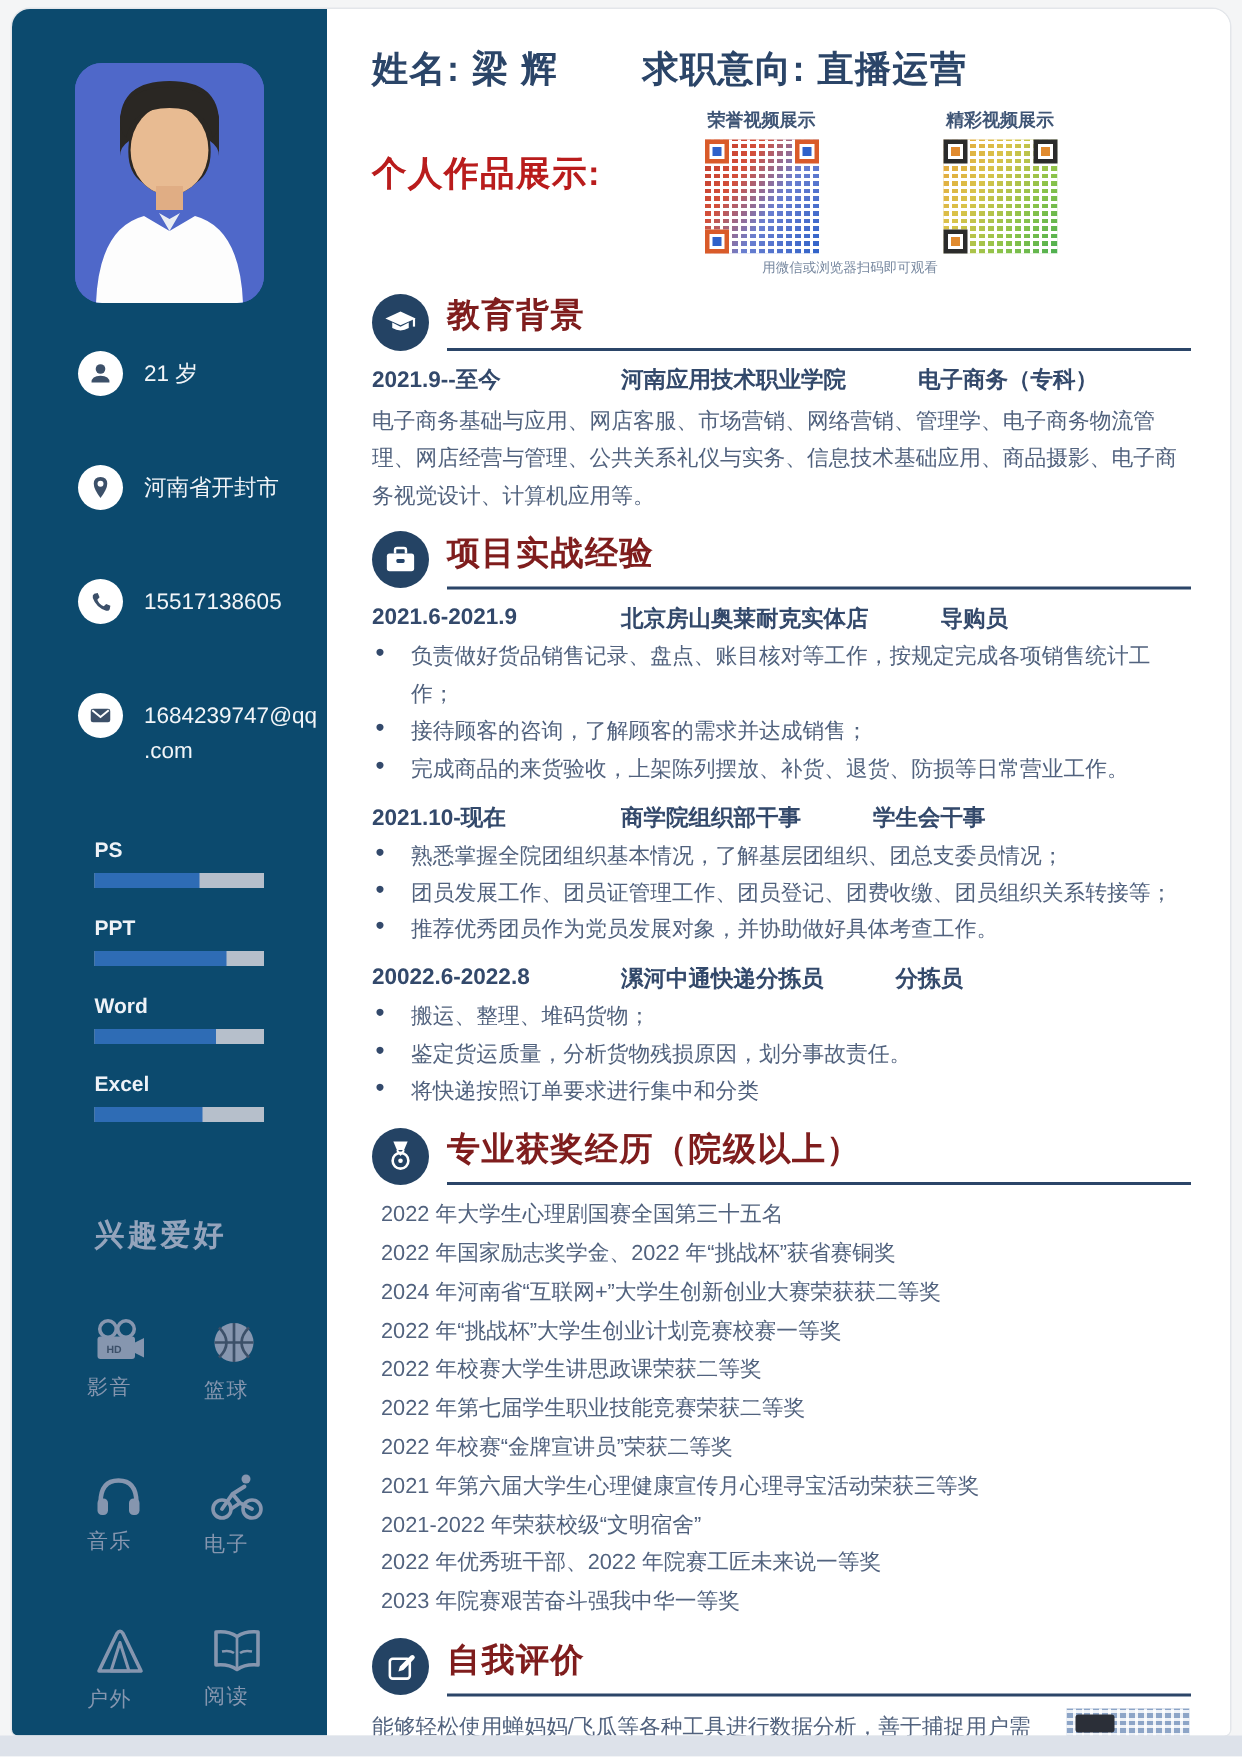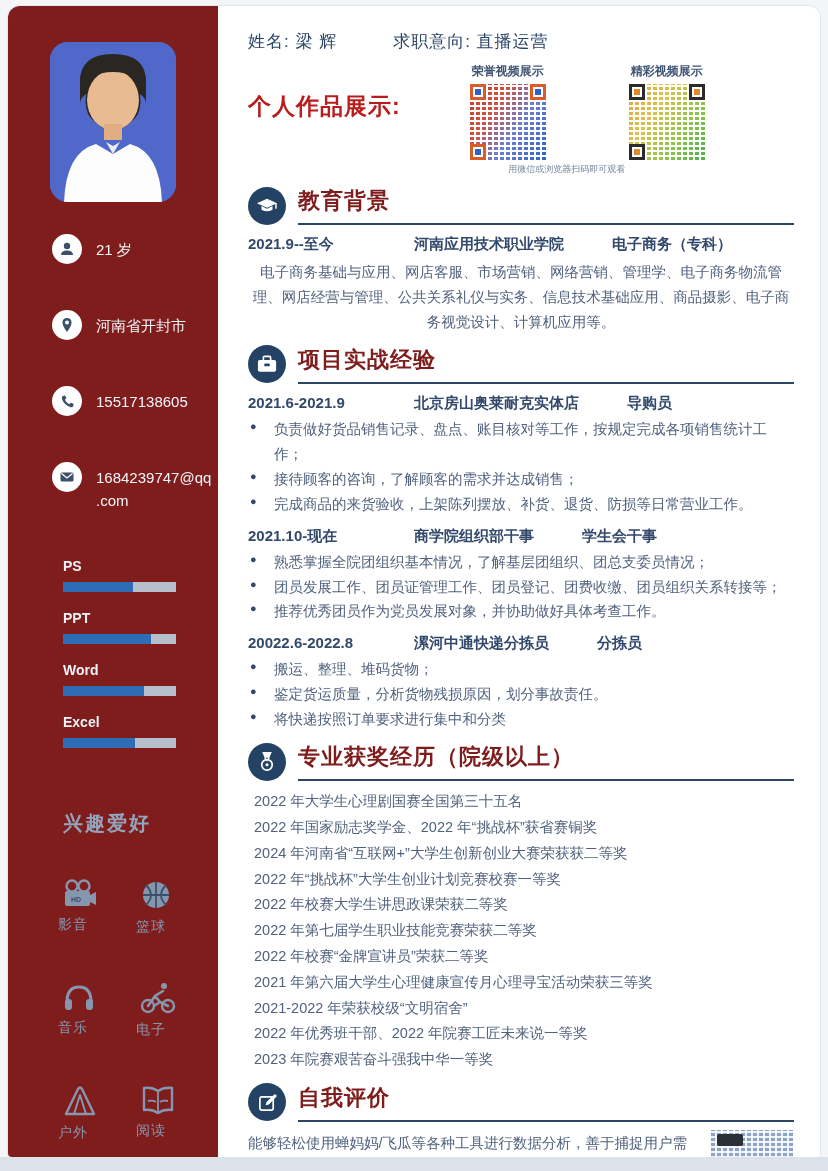--- a/index.html
+++ b/index.html
@@ -4,21 +4,21 @@
 <style>
   * { margin:0; padding:0; box-sizing:border-box; }
   html,body { width:828px; height:1171px; }
   body { font-family:"Liberation Sans","DejaVu Sans",sans-serif; background:#f4f5f6; position:relative; }
   .card { position:absolute; left:8px; top:6px; width:812px; height:1151px;
           display:flex; border-radius:12px 12px 4px 4px; overflow:hidden;
           box-shadow:0 0 0 1px #e3e6ea; background:#fff; }
   .bottom-strip { position:absolute; left:0; bottom:0; width:828px; height:14px; background:#dde2ea; }
 
   
-  .sidebar { width:210px; background:#7f1d1d; color:#fff; flex-shrink:0; padding:30px 0 0 0; }
+  .sidebar { width:210px; background:#0c4a6e; color:#fff; flex-shrink:0; padding:30px 0 0 0; }
   .photo { width:126px; height:160px; margin:6px auto 0 auto; border-radius:18px; overflow:hidden; background:#4f68c9; }
   .photo svg { display:block; }
   .info-list { margin-top:32px; padding-left:44px; }
   .info-item { display:flex; align-items:flex-start; margin-bottom:46px; }
   .info-icon { width:30px; height:30px; border-radius:50%; background:#fff; color:#3c5069;
                display:flex; align-items:center; justify-content:center; flex-shrink:0; margin-right:14px; }
   .info-text { font-size:15px; color:#f2f5f8; line-height:1.5; padding-top:5px; max-width:118px; overflow-wrap:anywhere; }
   .skills { padding-left:55px; margin-top:10px; }
   .skill { margin-bottom:18px; }
   .skill-label { font-size:14px; font-weight:bold; color:#eef2f7; margin-bottom:8px; }
@@ -26,21 +26,21 @@
   .skill-fill { height:10px; background:#2e6cb5; }
   .hobbies-title { margin:62px 0 0 55px; font-size:20px; font-weight:bold; color:#94a4bc; letter-spacing:2px; }
   .hobby-grid { margin:42px 0 0 50px; display:grid; grid-template-columns:78px 78px; row-gap:46px; }
   .hobby { display:flex; flex-direction:column; align-items:flex-start; color:#8696af; }
   .hobby svg { margin-left:4px; }
   .hobby-label { font-size:14px; margin-top:7px; letter-spacing:1px; }
 
   
   .content { flex:1; background:#fff; padding:24px 26px 0 30px; }
   .title-row { display:flex; gap:56px; margin-bottom:10px; }
-  .title-row span { font-size:17px; font-weight:normal; color:#2b4568; letter-spacing:1px; }
+  .title-row span { font-size:24px; font-weight:bold; color:#2b4568; letter-spacing:1px; }
   .portfolio-row { display:flex; }
   .portfolio-label { font-size:23px; font-weight:bold; color:#b91c1c; margin-top:28px; letter-spacing:1px; }
   .qr-area { margin-left:28px; }
   .qr-pair { display:flex; gap:42px; }
   .qr-block { display:flex; flex-direction:column; align-items:center;margin-left:41px; }
   .qr-title { font-size:12px; color:#3f5575; font-weight:bold; margin-bottom:4px; }
   .qr { position:relative; width:76px; height:76px; }
   .qr-colorful1 { background:
       repeating-linear-gradient(0deg, rgba(255,255,255,0) 0 3px, #fff 3px 5px),
       repeating-linear-gradient(90deg, rgba(255,255,255,0) 0 4px, #fff 4px 6px),
@@ -59,21 +59,21 @@
 
   .section { margin-top:10px; }
   .sec-header { display:flex; align-items:center; }
   .sec-icon { width:38px; height:38px; border-radius:50%; background:#244364; color:#fff;
               display:flex; align-items:center; justify-content:center; flex-shrink:0; margin-right:12px; }
   .sec-title-wrap { flex:1; border-bottom:2px solid #2b4568; padding-bottom:7px; }
   .sec-title { font-size:22px; font-weight:bold; color:#7f1d1d; letter-spacing:1px; }
 
   .entry-row { display:flex; gap:48px; margin-top:10px; font-size:15px; font-weight:bold; color:#33496b; }
   .entry-row .col-period { width:118px; flex-shrink:0; }
-  .body-par { font-size:14.5px; color:#51627e; line-height:1.72; margin-top:6px;text-align:center; }
+  .body-par { font-size:14.5px; color:#51627e; line-height:1.72; margin-top:6px; }
   .bullets { list-style:none; margin-top:4px; }
   .bullets li { position:relative; padding-left:26px; font-size:14.5px; color:#51627e; line-height:1.72; }
   .bullets li::before { content:"●"; position:absolute; left:2px; top:0; font-size:11px; color:#33496b; }
   .awards-list { margin-top:8px; padding-left:6px; }
   .awards-list div { font-size:14.5px; color:#51627e; line-height:1.78; }
 
   .selfeval-row { display:flex; margin-top:8px; }
   .selfeval-text { flex:1; font-size:14.5px; color:#51627e; line-height:1.85; padding-right:18px; }
   .wechat-block { width:84px; flex-shrink:0; display:flex; flex-direction:column; align-items:center; }
   .wechat-qr { width:82px; height:96px; background:

